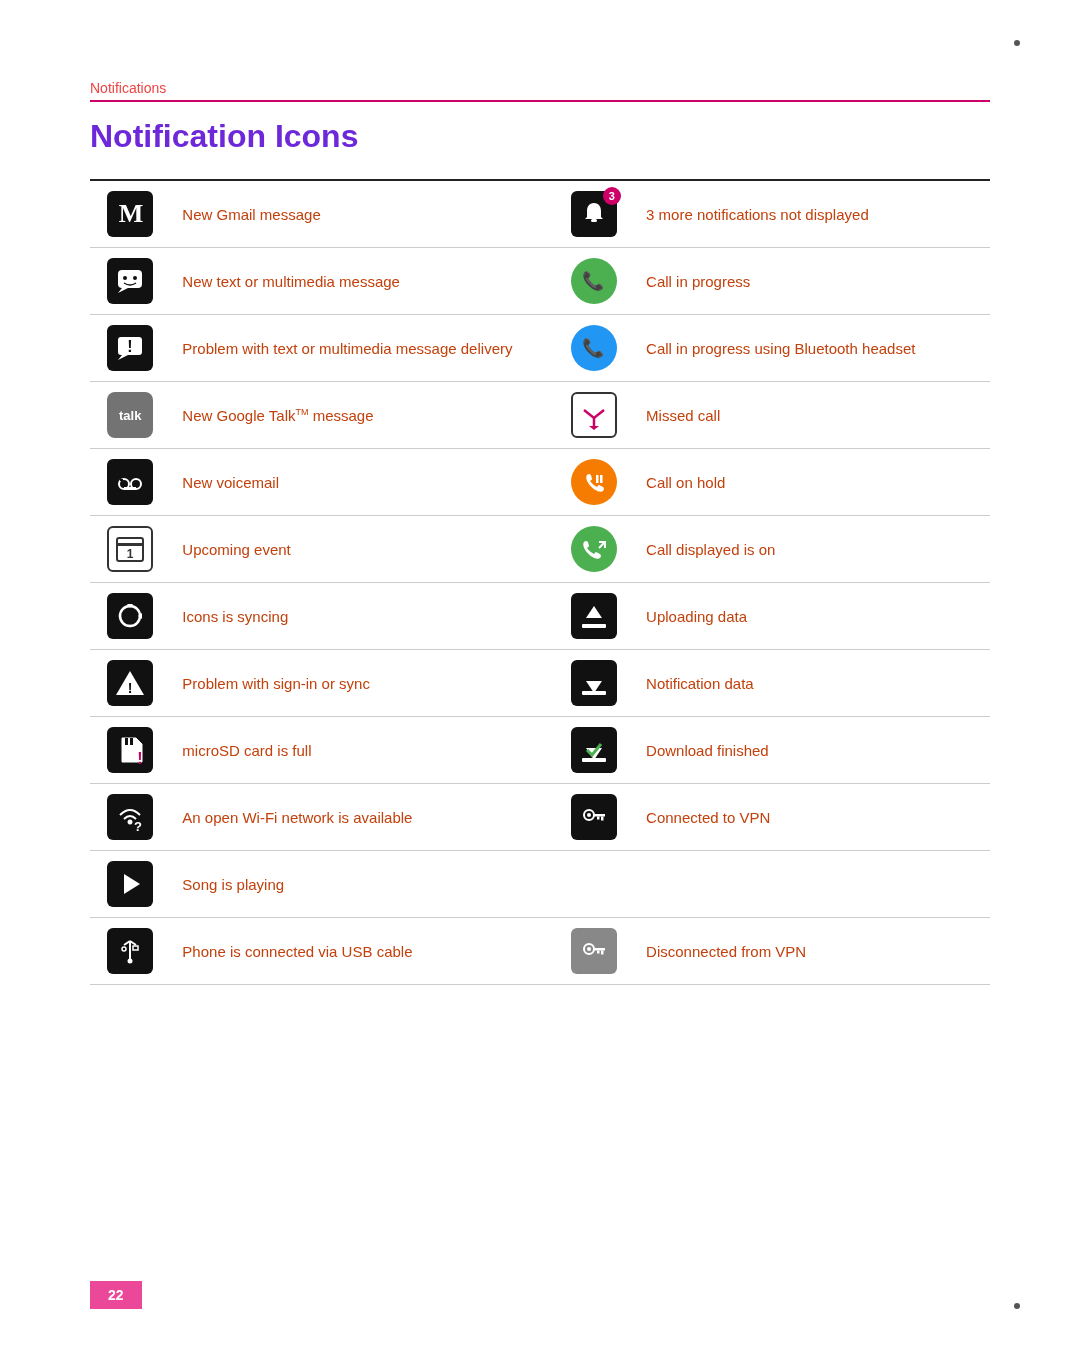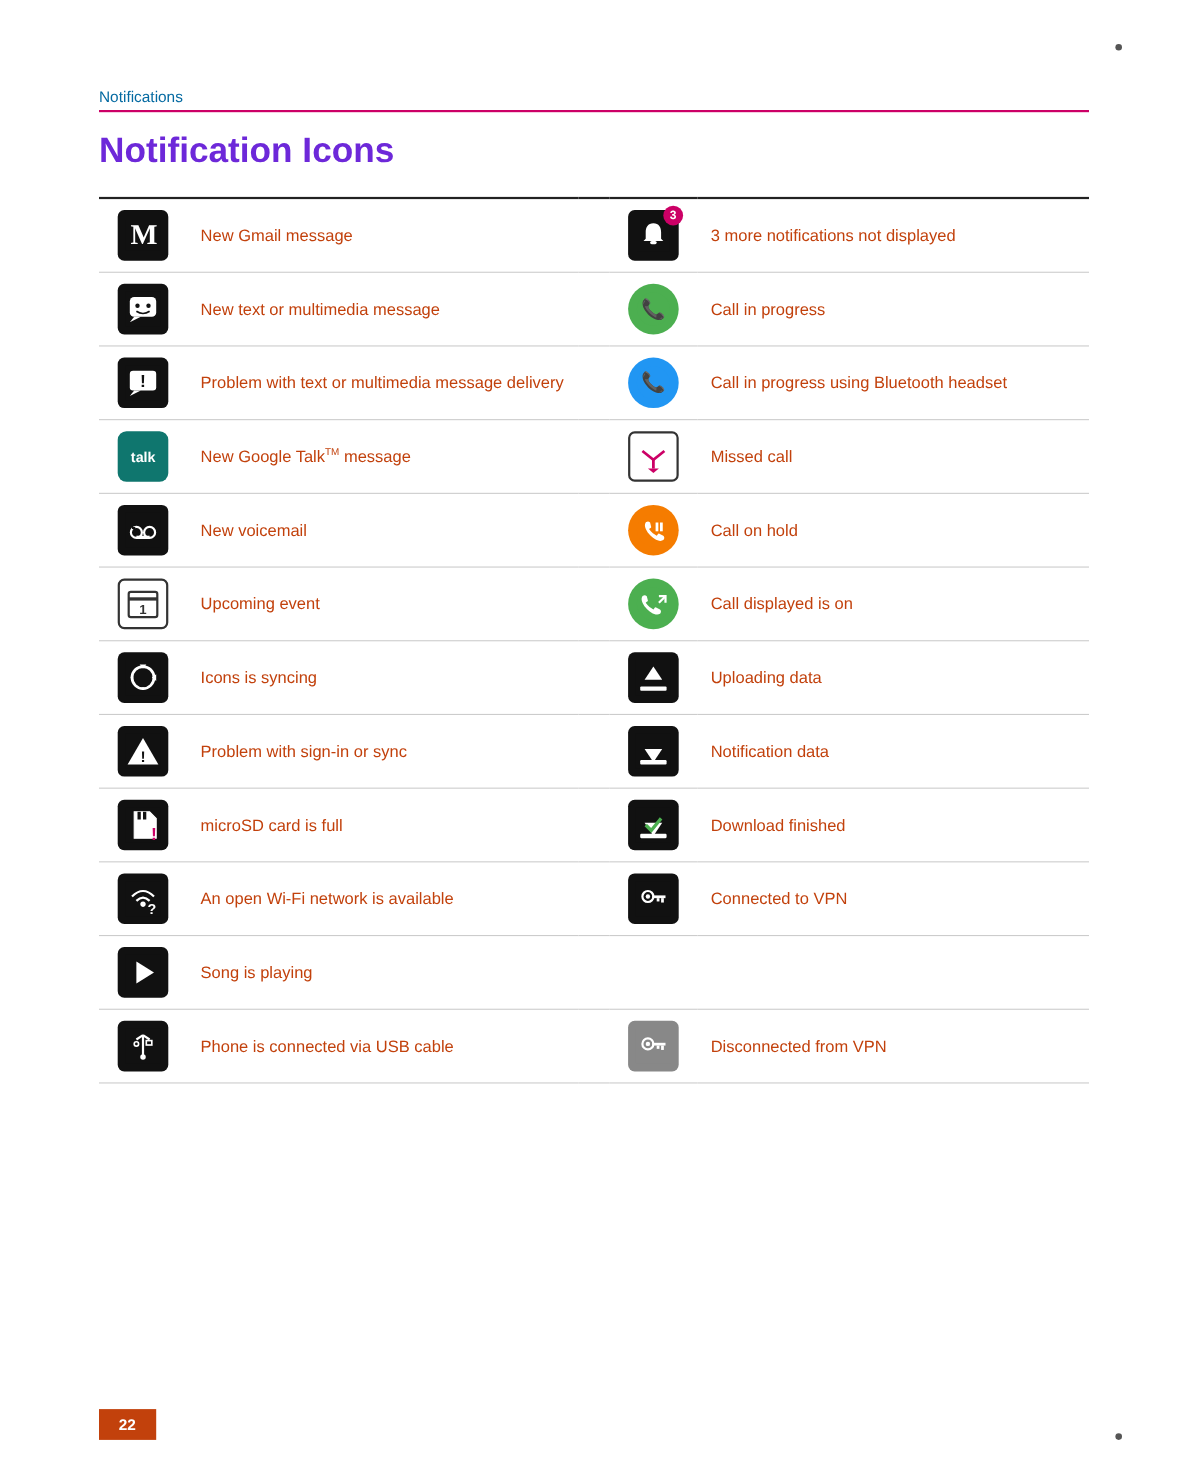--- a/index.html
+++ b/index.html
@@ -13,21 +13,21 @@
       min-height: 1349px;
       position: relative;
     }
 
     .page-container {
       padding: 80px 90px 60px 90px;
     }
 
     .section-label {
       font-size: 14px;
-      color: #0369a1;
+      color: #ef4444;
       margin-bottom: 4px;
       font-weight: normal;
     }
 
     .section-divider {
       border: none;
       border-top: 2px solid #cc0066;
       margin-bottom: 16px;
     }
 
@@ -87,21 +87,21 @@
       background: #111;
       font-size: 26px;
       font-weight: bold;
       letter-spacing: -2px;
     }
 
     .page-number-box {
       position: absolute;
       bottom: 40px;
       left: 90px;
-      background: #c2410c;
+      background: #ec4899;
       color: #fff;
       font-size: 14px;
       font-weight: bold;
       padding: 6px 18px;
     }
 
     .dot-top-right {
       position: absolute;
       top: 40px;
       right: 60px;
@@ -212,21 +212,21 @@
               <circle cx="15" cy="15" r="15" fill="#2196f3"></circle>
               <text x="15" y="21" text-anchor="middle" font-size="18" fill="white">📞</text>
             </svg>
           </span>
         </td>
         <td class="desc-cell">Call in progress using Bluetooth headset</td>
       </tr>
 
       <tr>
         <td class="icon-cell">
-          <span style="display:inline-flex; align-items:center; justify-content:center; width:46px; height:46px; background:#0f766e; border-radius:8px; font-size:13px; font-weight:bold; color:#fff;">talk</span>
+          <span style="display:inline-flex; align-items:center; justify-content:center; width:46px; height:46px; background:#737373; border-radius:8px; font-size:13px; font-weight:bold; color:#fff;">talk</span>
         </td>
         <td class="desc-cell">New Google Talk<sup>TM</sup> message</td>
         <td class="divider-cell"></td>
         <td class="icon-cell">
           <span class="icon-box" style="background:#fff; border:2px solid #333;">
             <svg width="30" height="30" viewBox="0 0 30 30" fill="none">
               <rect width="30" height="30" fill="white"></rect>
 
               <path d="M5 10 L15 18 L25 10" stroke="#cc0066" stroke-width="2.5" fill="none"></path>
               <path d="M15 18 L15 26" stroke="#cc0066" stroke-width="2.5"></path>

